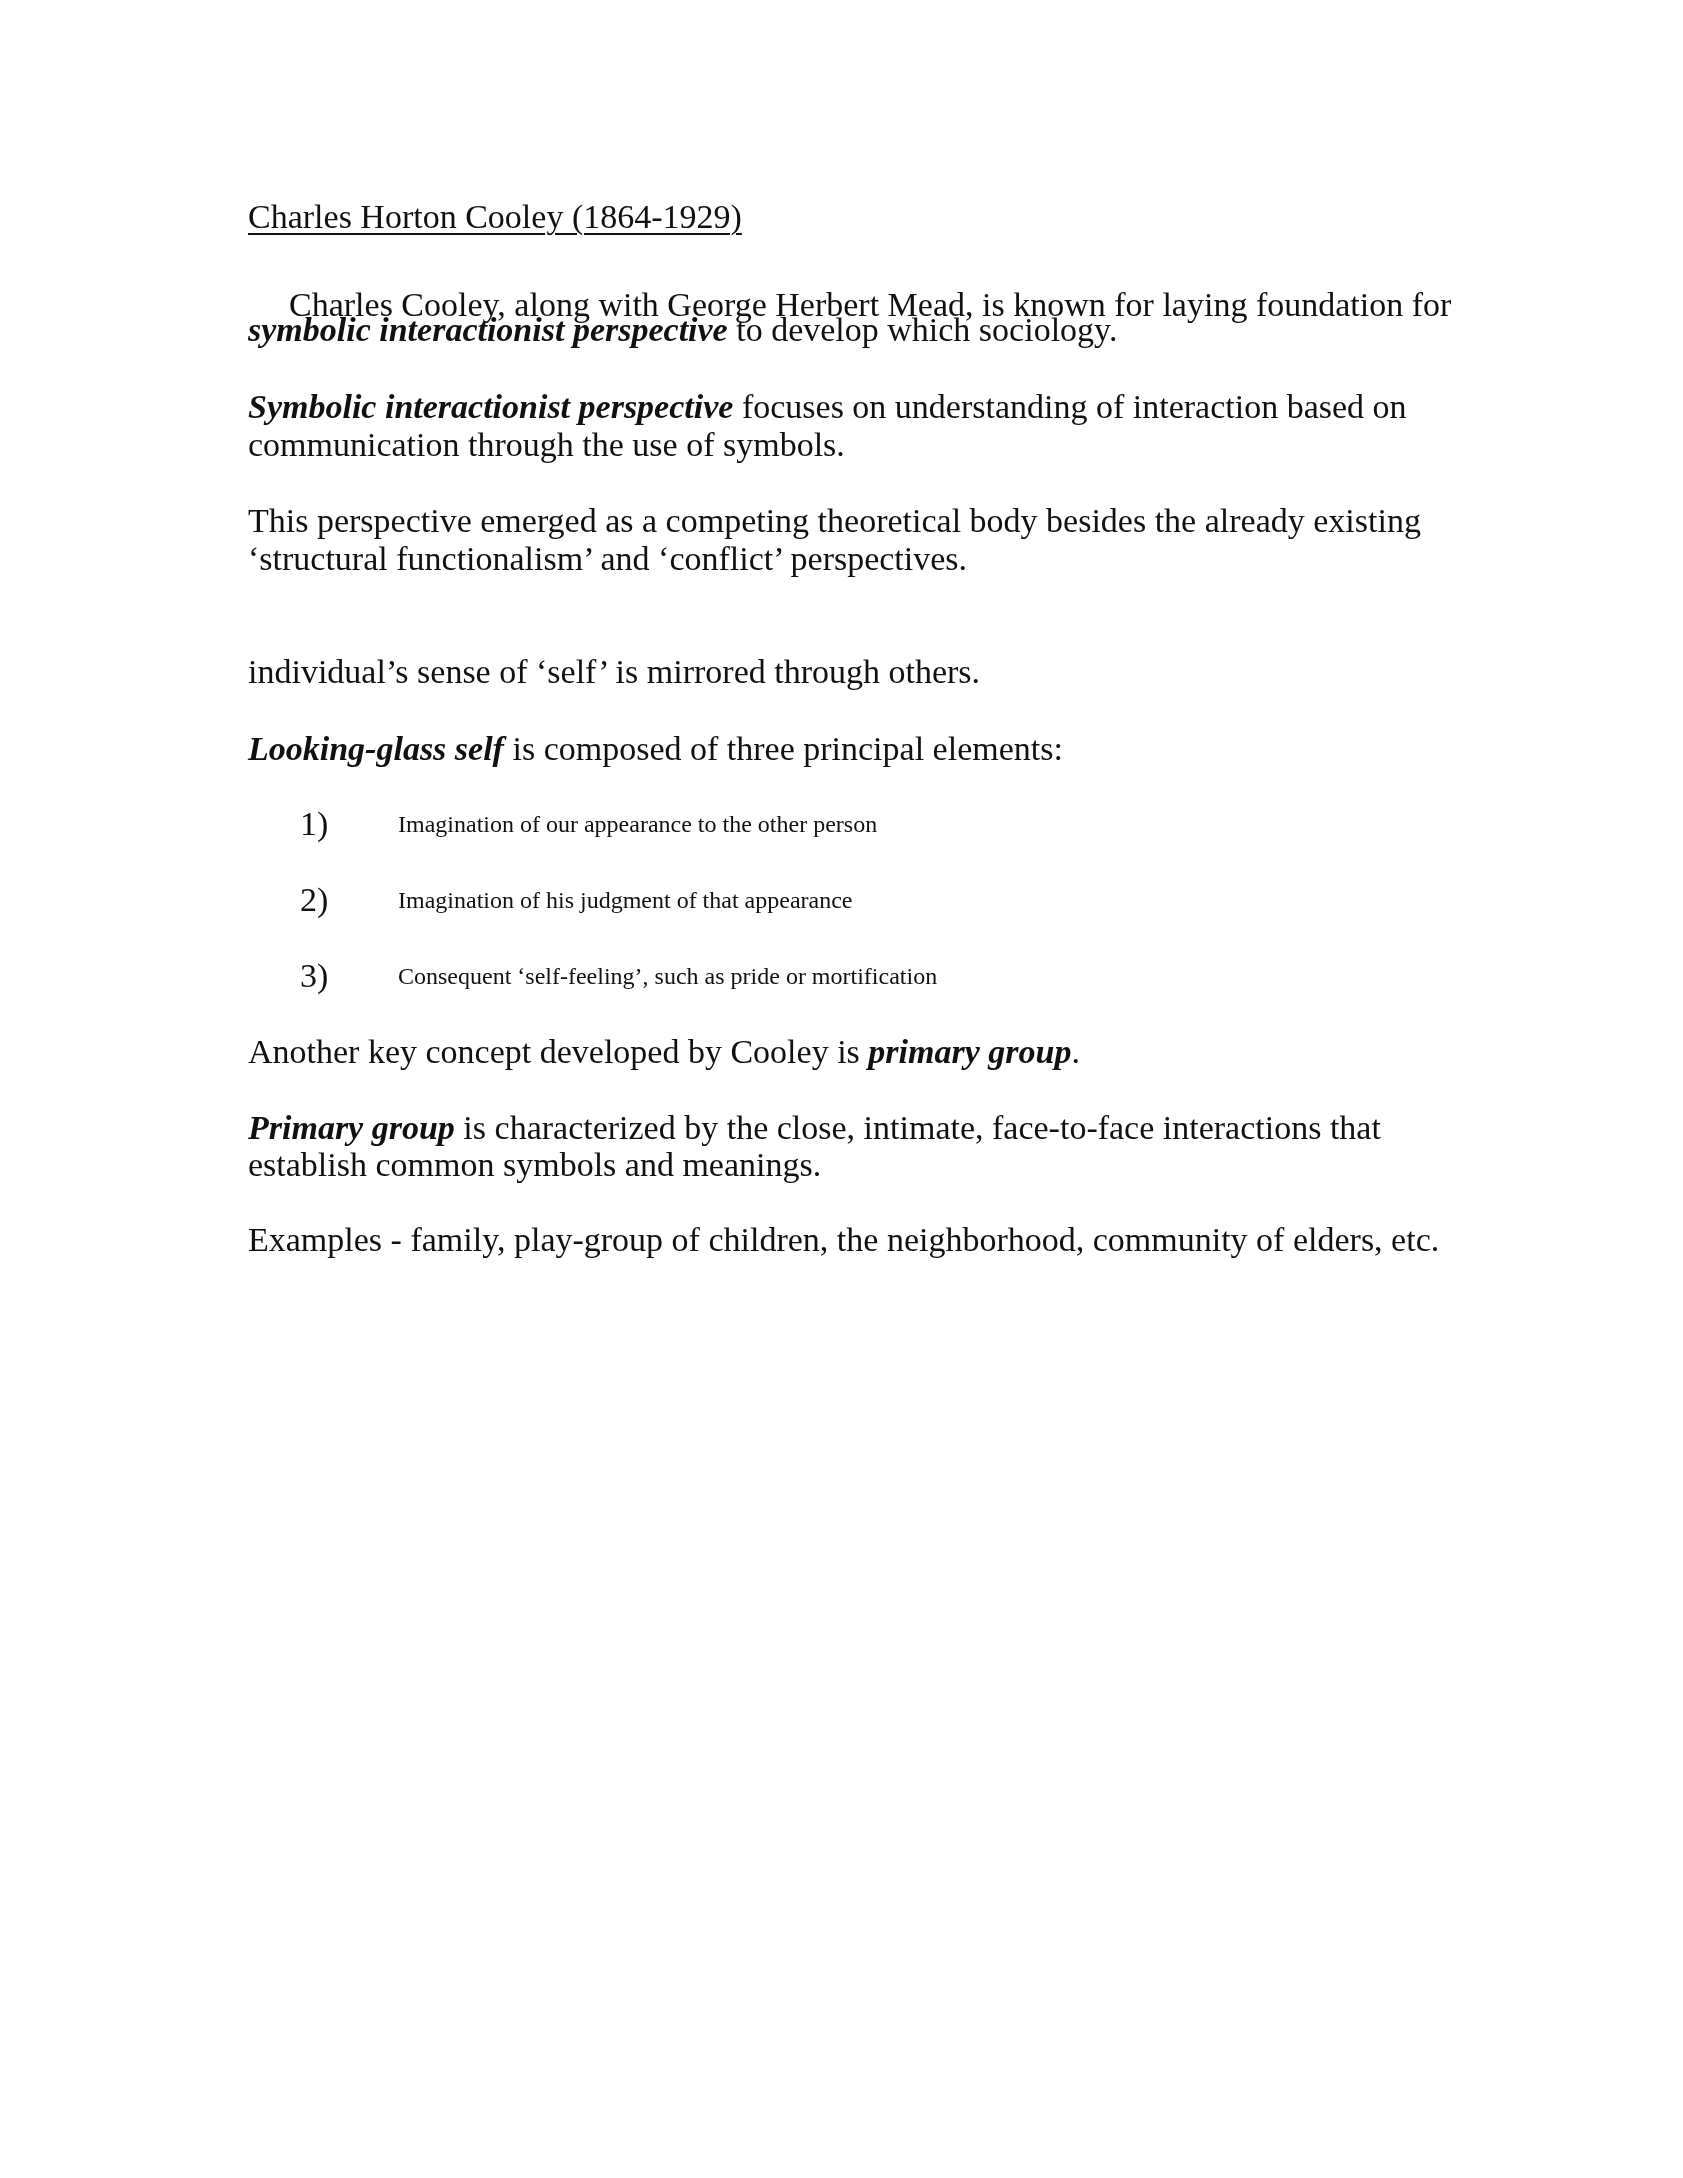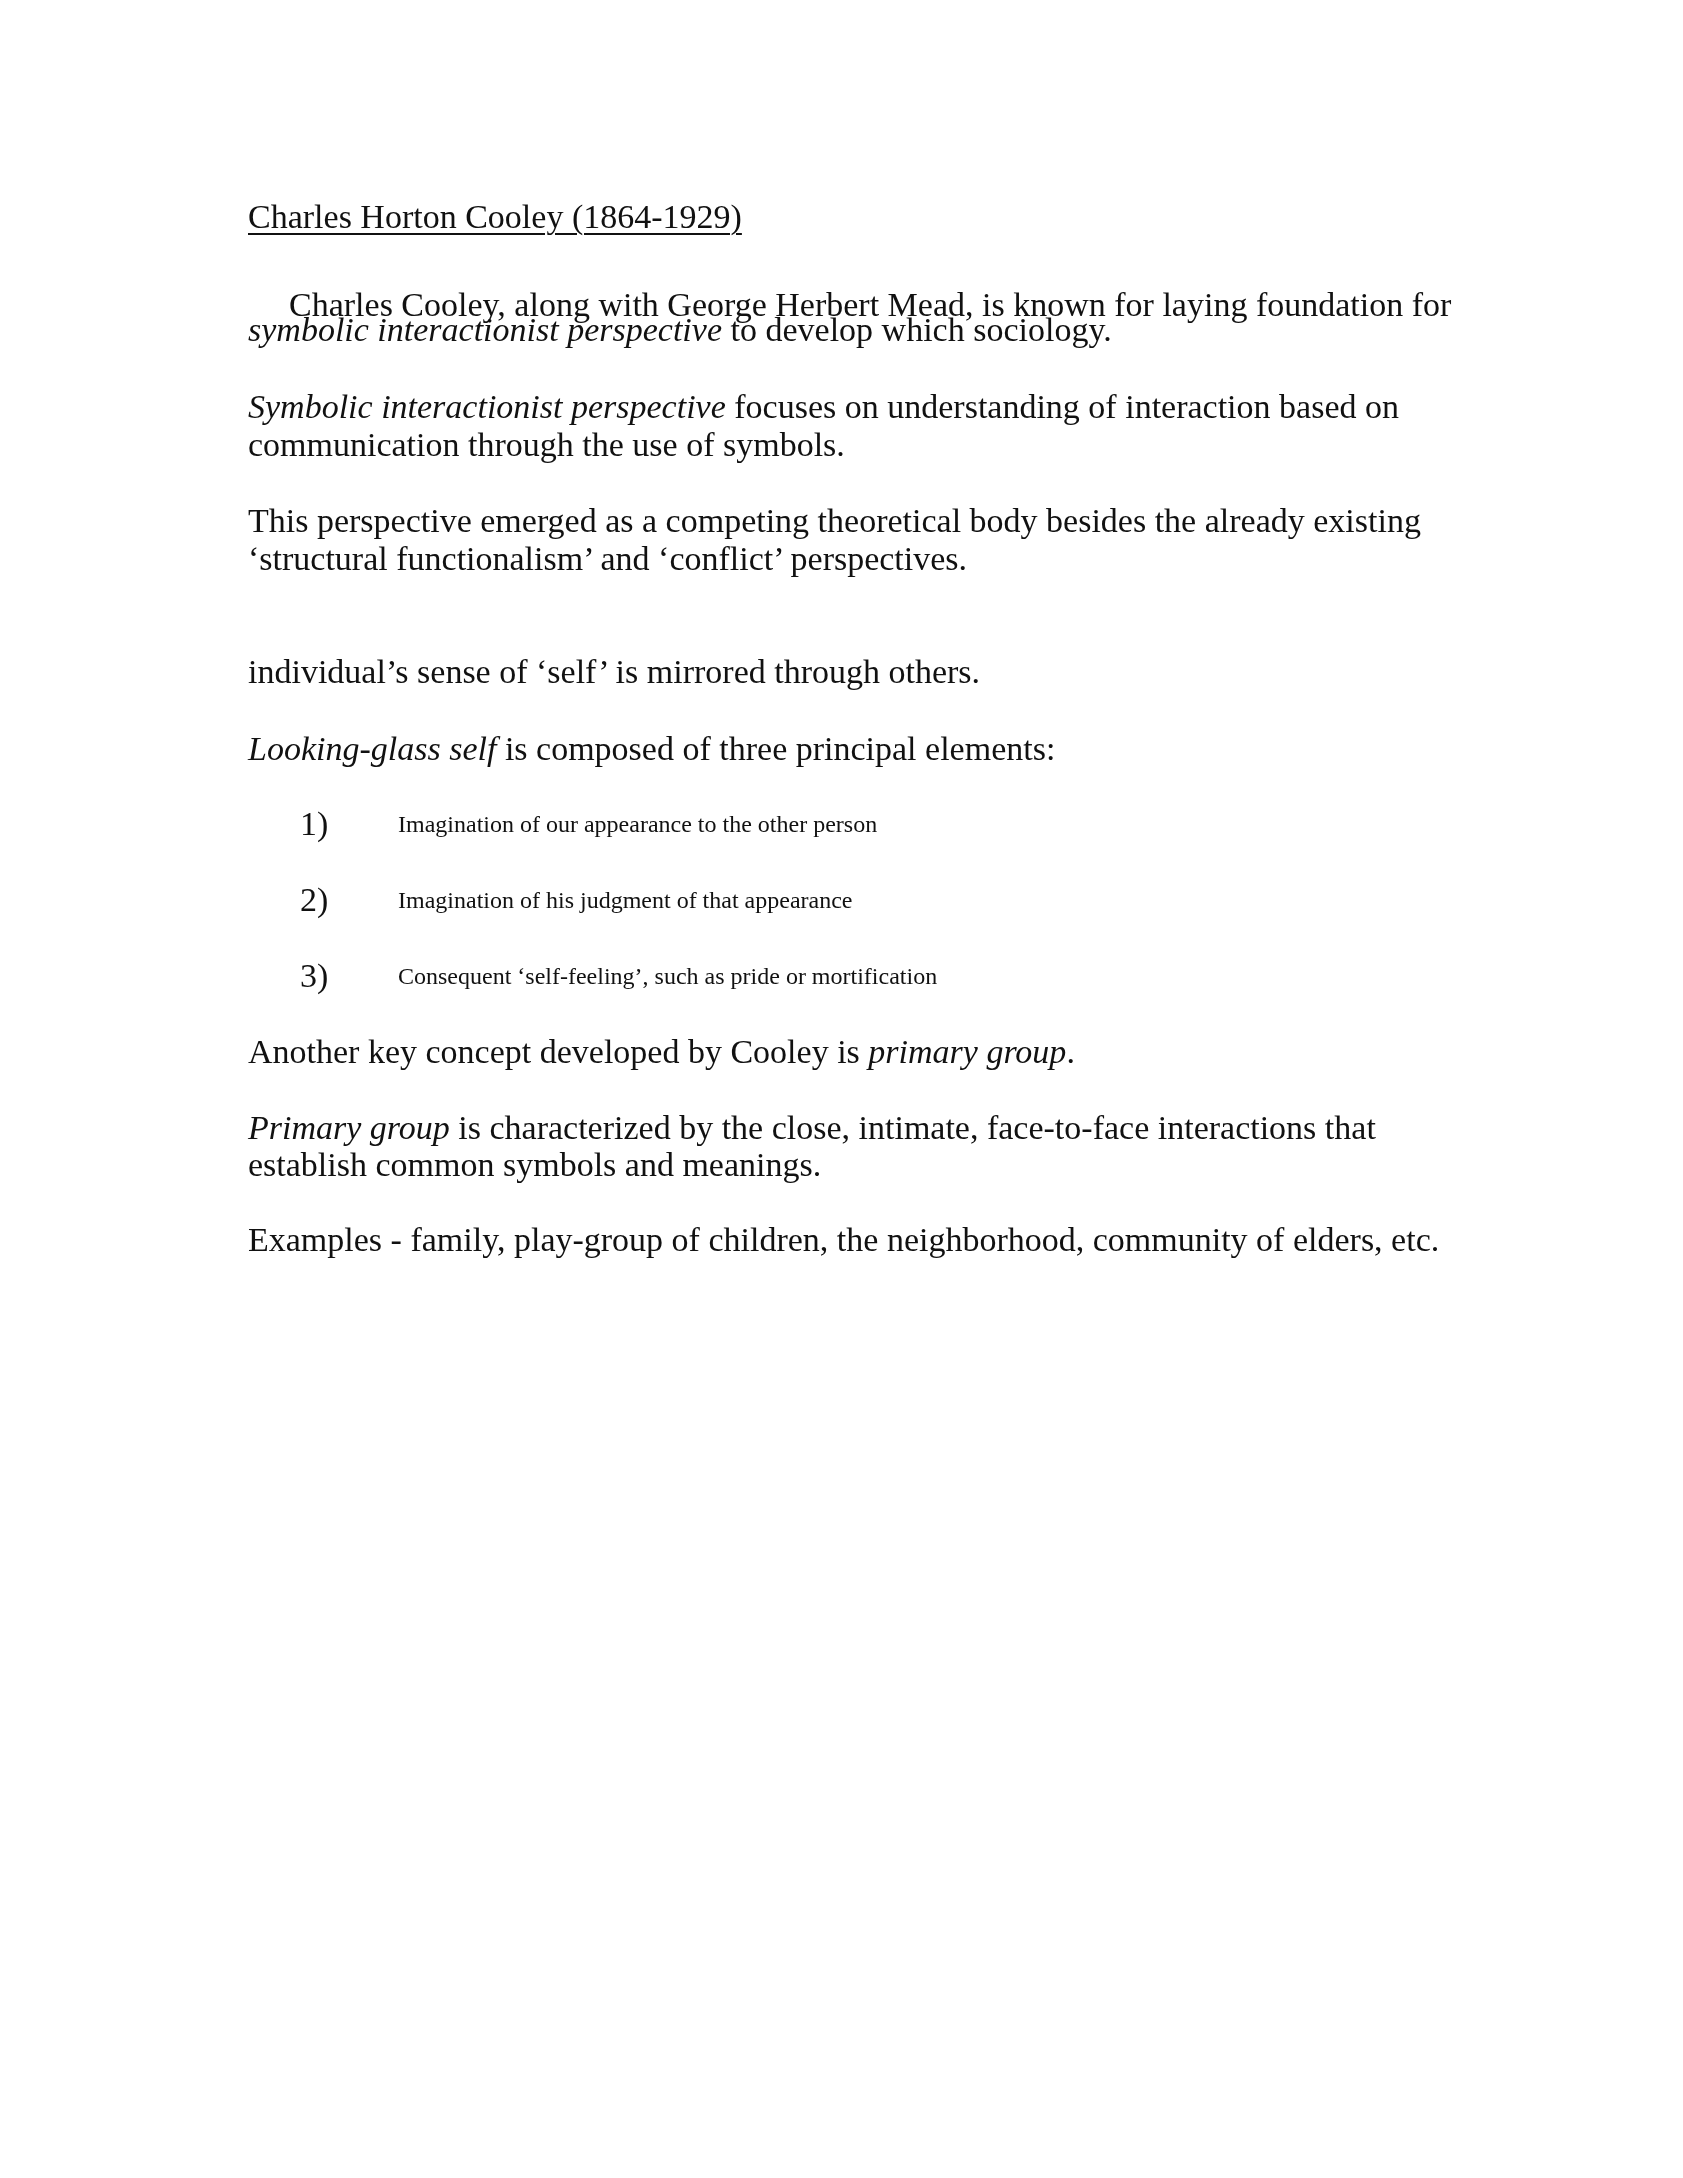--- a/index.html
+++ b/index.html
@@ -27,21 +27,21 @@
       left: 248px;
       font-size: 34px;
       line-height: 38px;
       white-space: nowrap;
     }
     .title {
       text-decoration: underline;
       text-decoration-thickness: 2px;
       text-underline-offset: 5px;
     }
-    em { font-style: italic; }
+    em { font-style: italic; font-weight: bold; }
     .num {
       position: absolute;
       left: 300px;
       font-size: 34px;
       line-height: 38px;
       white-space: nowrap;
     }
     .item-text {
       position: absolute;
       left: 398px;

